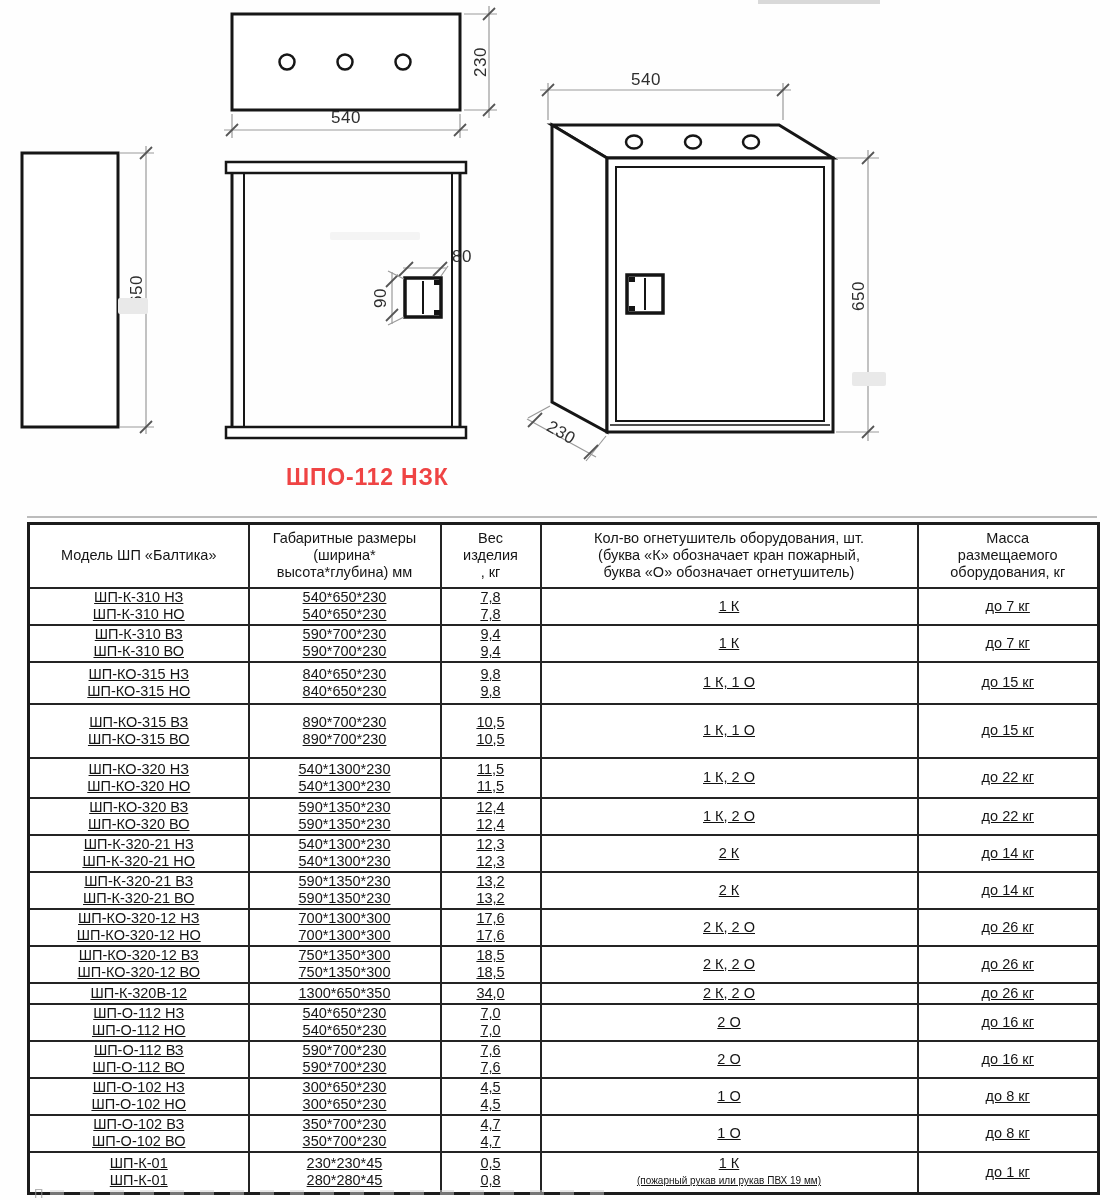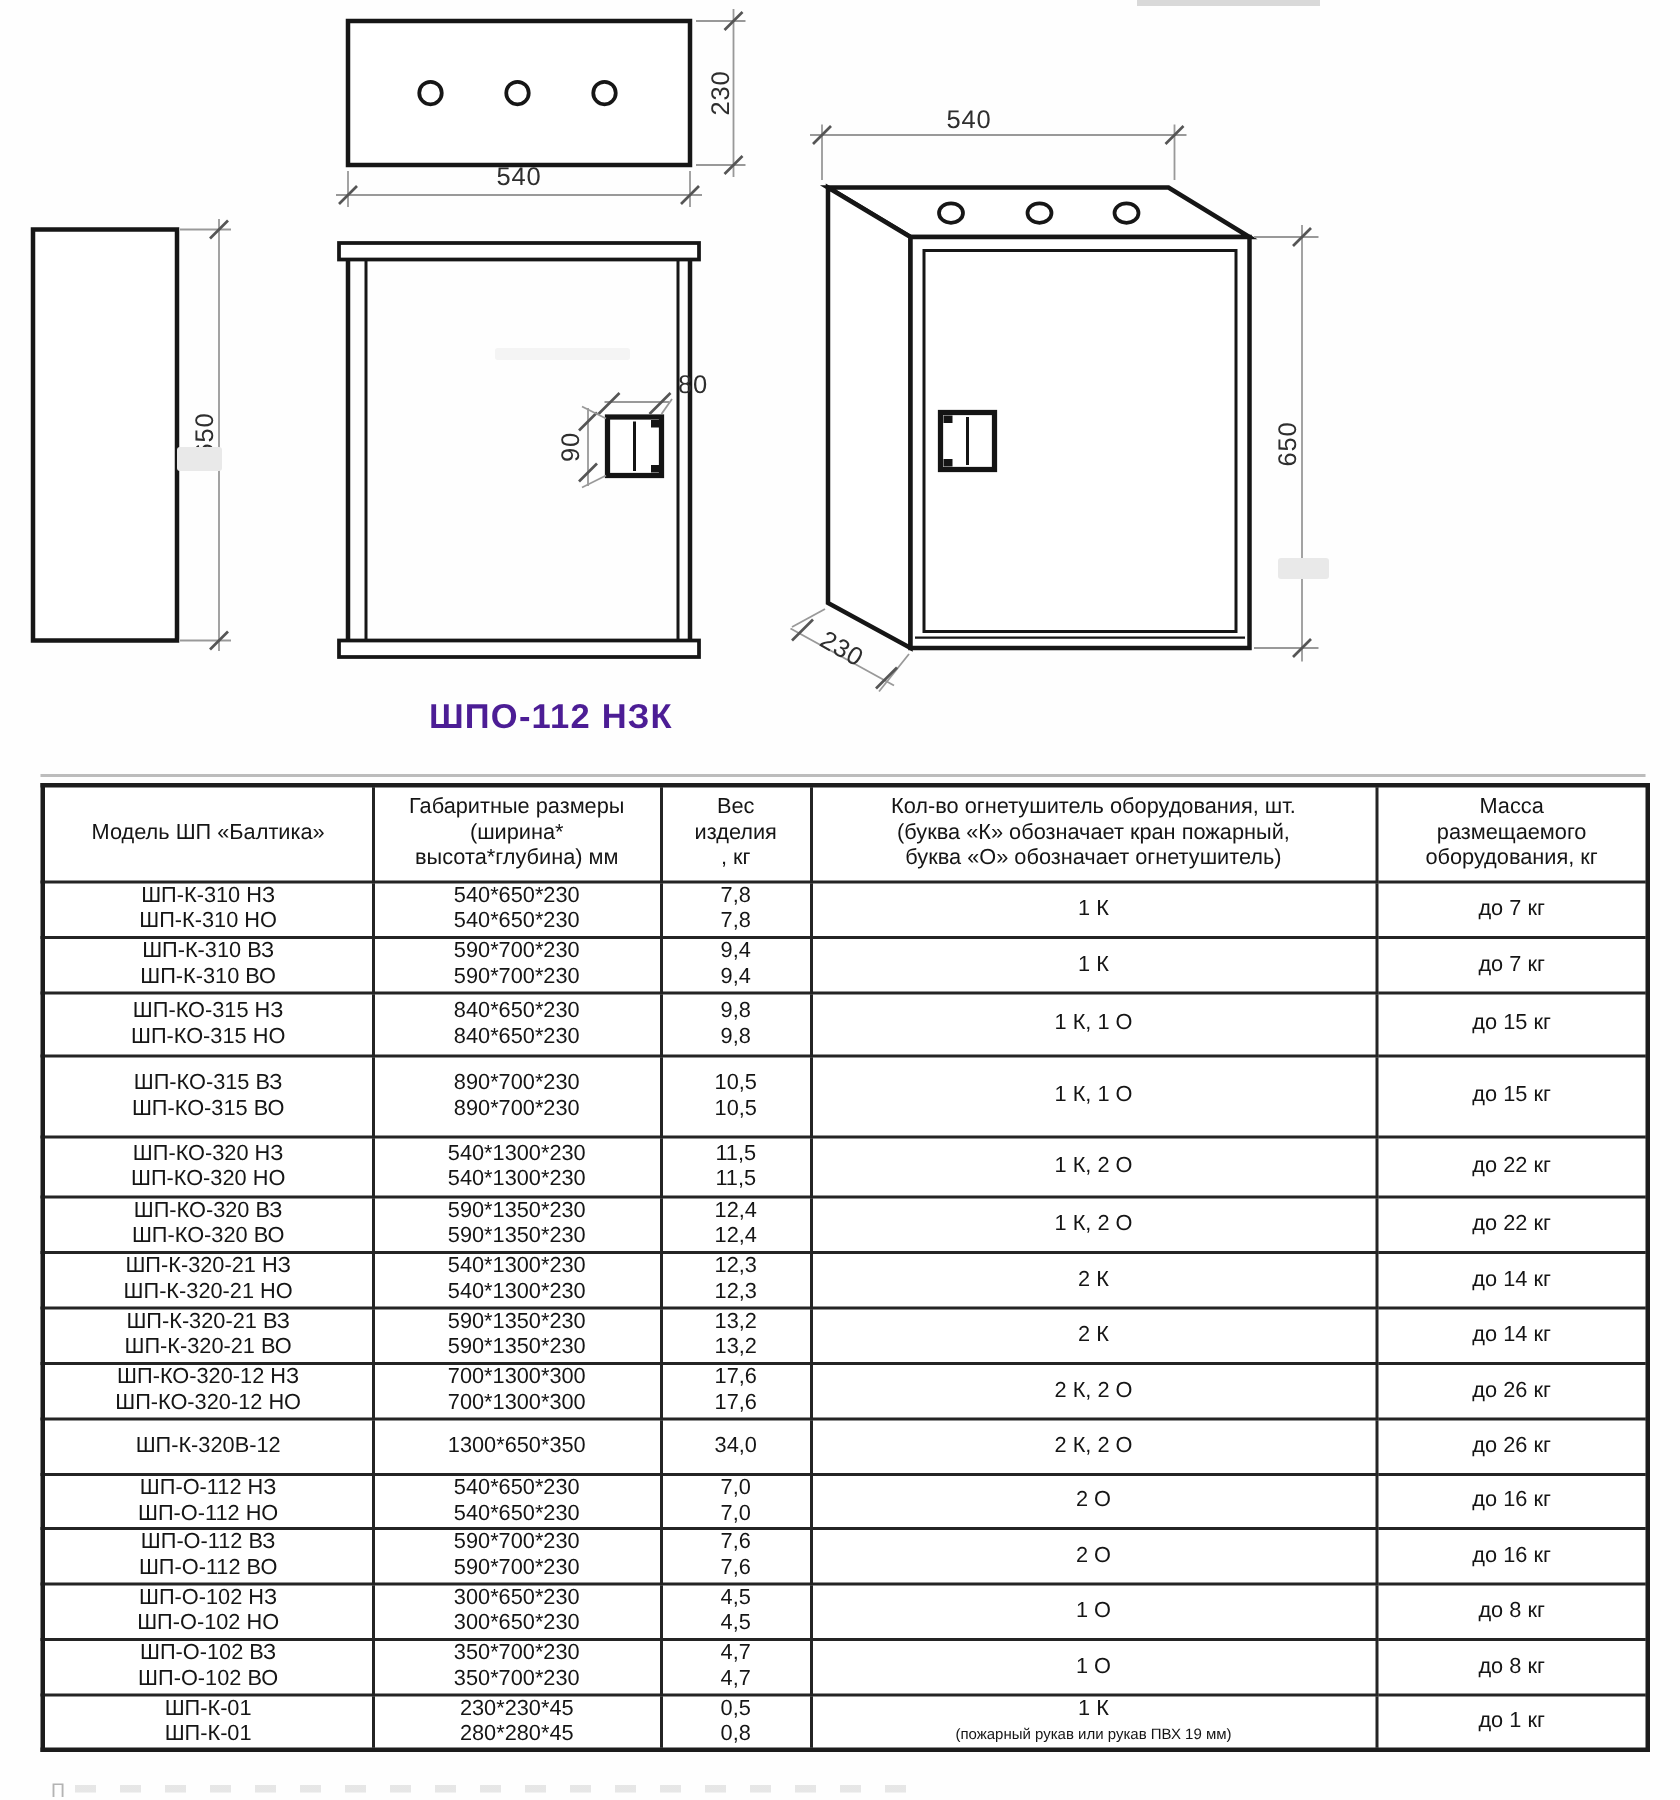--- a/index.html
+++ b/index.html
@@ -5,36 +5,36 @@
   html,body{margin:0;padding:0;background:#ffffff;}
   .stage{position:relative;width:1120px;height:1200px;background:#fefefe;overflow:hidden;
          font-family:"Liberation Sans", sans-serif;color:#111;}
   svg{position:absolute;left:0;top:0;}
   
   .dim-label{position:absolute;font-size:17px;color:#2e2e2e;letter-spacing:.5px;white-space:nowrap;
              transform:translate(-50%,-50%);}
   .rot-ccw{transform:translate(-50%,-50%) rotate(-90deg);}
   .rot-iso{transform:translate(-50%,-50%) rotate(30deg);}
   .drawing-title{position:absolute;left:286px;top:464px;font-size:23px;font-weight:800;
-                 letter-spacing:.8px;color:#4c1d95;}
+                 letter-spacing:.8px;color:#ef4444;}
   
   .smudge{position:absolute;background:#e9e9e9;border-radius:2px;}
   .smear-top{position:absolute;left:758px;top:0;width:122px;height:4px;background:#b9b9b9;opacity:.55;}
   .note-fragment{position:absolute;left:34px;top:1186px;font-size:13px;color:#9a9a9a;opacity:.75;}
   .note-smudge{position:absolute;left:50px;top:1190px;width:560px;height:5px;opacity:.5;
     background:repeating-linear-gradient(90deg,#cfcfcf 0 14px,transparent 14px 30px);}
   
   table.spec{position:absolute;left:27px;top:522px;width:1070px;border-collapse:collapse;
              table-layout:fixed;background:#fff;}
   table.spec, table.spec th, table.spec td{border:2px solid #242424;}
   table.spec{border:3px solid #1c1c1c;}
   table.spec th, table.spec td{padding:0 3px;text-align:center;vertical-align:middle;
              font-size:14.5px;line-height:17px;font-weight:400;color:#151515;}
   thead tr{height:64px;}
-  tbody tr{height:37px;}
+  tbody tr{height:37px;text-decoration:underline;}
   tbody tr:nth-child(3){height:42px;}
   tbody tr:nth-child(4){height:54px;margin-top:32px;}
   tbody tr:nth-child(5){height:40px;}
   tbody tr:nth-child(11){height:21px;margin-top:36px;}
   tbody tr:nth-child(16){height:42px;}
   td[data-name="qty-cell"] div:nth-child(2){font-size:10px;}
   .hline{display:block;}
   .table-top-echo{position:absolute;left:27px;top:516px;width:1070px;height:2px;background:#8f8f8f;opacity:.6;}
 </style>
 </head>
@@ -346,20 +346,38 @@
             <div class="hline" data-name="cell-line">17,6</div>
             <div class="hline" data-name="cell-line">17,6</div>
           </td>
           <td data-name="qty-cell">
             <div class="hline" data-name="cell-line">2 К, 2 О</div>
           </td>
           <td data-name="mass-cell">до 26 кг</td>
         </tr>
         <tr data-name="table-row">
           <td data-name="model-cell">
+            <div class="hline" data-name="cell-line">ШП-КО-320-12 ВЗ</div>
+            <div class="hline" data-name="cell-line">ШП-КО-320-12 ВО</div>
+          </td>
+          <td data-name="dims-cell">
+            <div class="hline" data-name="cell-line">750*1350*300</div>
+            <div class="hline" data-name="cell-line">750*1350*300</div>
+          </td>
+          <td data-name="weight-cell">
+            <div class="hline" data-name="cell-line">18,5</div>
+            <div class="hline" data-name="cell-line">18,5</div>
+          </td>
+          <td data-name="qty-cell">
+            <div class="hline" data-name="cell-line">2 К, 2 О</div>
+          </td>
+          <td data-name="mass-cell">до 26 кг</td>
+        </tr>
+        <tr data-name="table-row">
+          <td data-name="model-cell">
             <div class="hline" data-name="cell-line">ШП-К-320В-12</div>
           </td>
           <td data-name="dims-cell">
             <div class="hline" data-name="cell-line">1300*650*350</div>
           </td>
           <td data-name="weight-cell">
             <div class="hline" data-name="cell-line">34,0</div>
           </td>
           <td data-name="qty-cell">
             <div class="hline" data-name="cell-line">2 К, 2 О</div>

